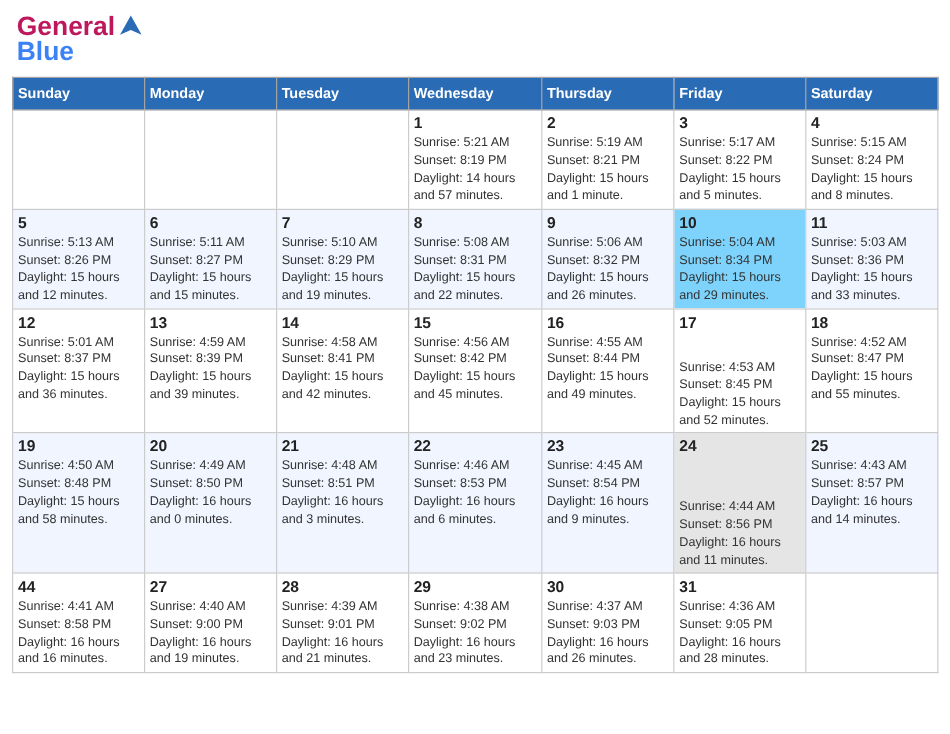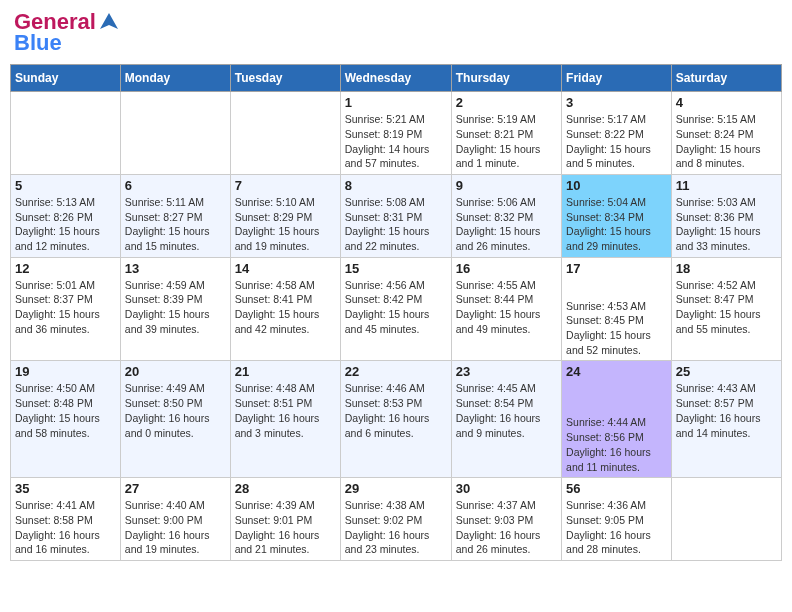--- a/index.html
+++ b/index.html
@@ -269,38 +269,38 @@
 Daylight: 16 hours
 and 6 minutes.</div>
         </td>
         <td style="background: rgb(240, 245, 255);">
           <span class="day-number">23</span>
           <div class="day-info" style="white-space: pre-line;">Sunrise: 4:45 AM
 Sunset: 8:54 PM
 Daylight: 16 hours
 and 9 minutes.</div>
         </td>
-        <td style="background: #c4b5fd;">
+        <td style="background: #e5e5e5;">
           <span class="day-number">24</span>
           <div class="day-info" style="white-space: pre-line; margin-top: 36px;">Sunrise: 4:44 AM
 Sunset: 8:56 PM
 Daylight: 16 hours
 and 11 minutes.</div>
         </td>
         <td style="background: rgb(240, 245, 255);">
           <span class="day-number">25</span>
           <div class="day-info" style="white-space: pre-line;">Sunrise: 4:43 AM
 Sunset: 8:57 PM
 Daylight: 16 hours
 and 14 minutes.</div>
         </td>
       </tr>
       <tr>
         <td>
-          <span class="day-number">35</span>
+          <span class="day-number">44</span>
           <div class="day-info" style="white-space: pre-line;">Sunrise: 4:41 AM
 Sunset: 8:58 PM
 Daylight: 16 hours
 and 16 minutes.</div>
         </td>
         <td>
           <span class="day-number">27</span>
           <div class="day-info" style="white-space: pre-line;">Sunrise: 4:40 AM
 Sunset: 9:00 PM
 Daylight: 16 hours
@@ -321,21 +321,21 @@
 and 23 minutes.</div>
         </td>
         <td>
           <span class="day-number">30</span>
           <div class="day-info" style="white-space: pre-line;">Sunrise: 4:37 AM
 Sunset: 9:03 PM
 Daylight: 16 hours
 and 26 minutes.</div>
         </td>
         <td>
-          <span class="day-number">56</span>
+          <span class="day-number">31</span>
           <div class="day-info" style="white-space: pre-line;">Sunrise: 4:36 AM
 Sunset: 9:05 PM
 Daylight: 16 hours
 and 28 minutes.</div>
         </td>
         <td class="empty"></td>
       </tr>
     </tbody>
 </table>
 

